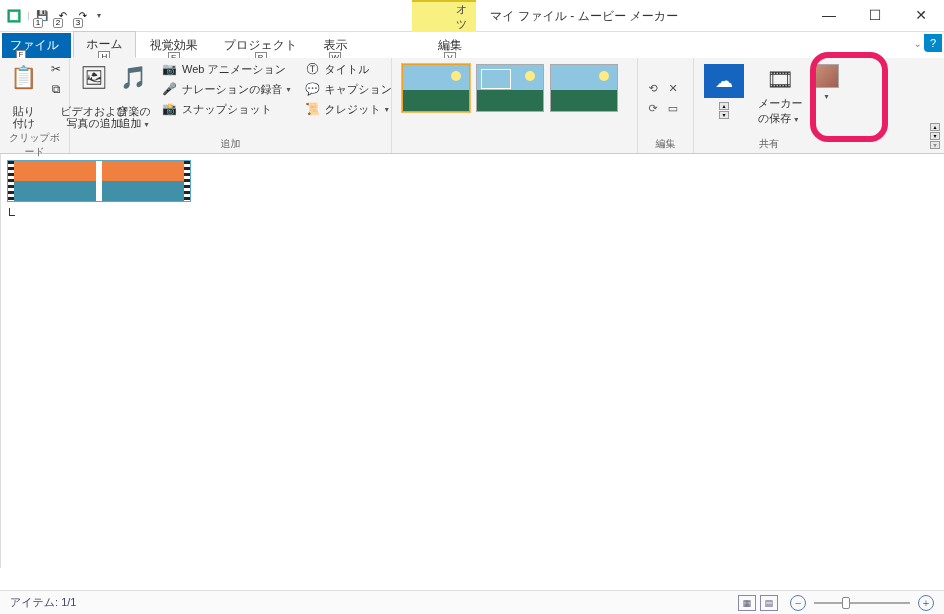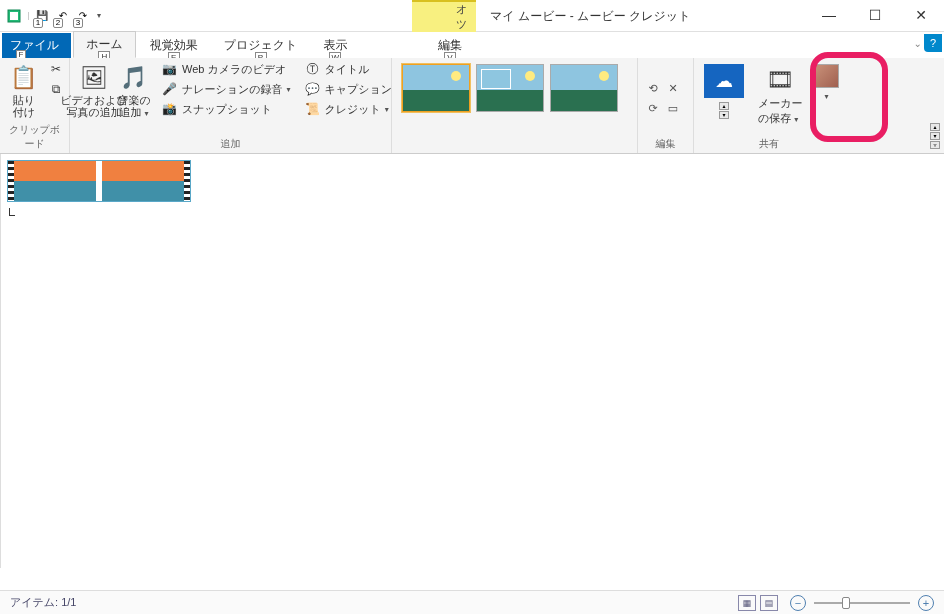--- a/index.html
+++ b/index.html
@@ -28,21 +28,21 @@
 .ribbon-tabs .collapse { position: absolute; right: 22px; top: 6px; font-size: 10px; color: #888; }
 .ribbon-tabs .help { position: absolute; right: 2px; top: 2px; width: 18px; height: 18px; background: #0088cc; color: #fff; font-size: 11px; text-align: center; line-height: 18px; border-bottom-left-radius: 4px; }
 
 
 .ribbon { height: 96px; background: #f4f4f4; border-bottom: 1px solid #ccc; display: flex; position: relative; }
 .group { border-right: 1px solid #ddd; padding: 2px 6px 0 6px; display: flex; flex-direction: column; justify-content: space-between; }
 .group-label { font-size: 10px; color: #666; text-align: center; padding-bottom: 2px; }
 .group-body { display: flex; gap: 4px; flex: 1; }
 .vbtn { display: flex; flex-direction: column; align-items: center; justify-content: flex-start; font-size: 11px; color: #333; padding: 2px; min-width: 36px; }
 .vbtn .ic { width: 32px; height: 32px; display: flex; align-items: center; justify-content: center; font-size: 22px; }
-.vbtn .lbl { text-align: center; line-height: 12px; margin-top: 0; }
+.vbtn .lbl { text-align: center; line-height: 12px; margin-top: 11px; }
 .smallcol { display: flex; flex-direction: column; gap: 2px; }
 .sbtn { display: flex; align-items: center; font-size: 11px; color: #333; gap: 4px; padding: 1px 2px; white-space: nowrap; }
 .sbtn .ic { width: 16px; height: 16px; display: flex; align-items: center; justify-content: center; font-size: 12px; }
 .drop { font-size: 8px; color: #555; }
 
 
 .themes { display: flex; gap: 6px; align-items: center; padding: 4px; }
 .theme-thumb { width: 68px; height: 48px; border: 1px solid #aaa; position: relative; overflow: hidden; }
 .theme-thumb.sel { border: 1px solid #f0a020; outline: 1px solid #f0c060; }
 .theme-sky { background: linear-gradient(to bottom, #8ec5e0 0%, #8ec5e0 55%, #2a7050 55%, #2a7050 100%); }
@@ -114,21 +114,21 @@
           <rect x="3" y="3" width="8" height="8" fill="#fff"></rect>
         </svg>
     </span>
     <span class="divider-v"></span>
     <span class="qat-icon qat-badge">💾<span class="num">1</span></span>
     <span class="qat-icon qat-badge">↶<span class="num">2</span></span>
     <span class="qat-icon qat-badge">↷<span class="num">3</span></span>
     <span class="qat-down">▾</span>
   </div>
   <div class="tools-tab">ビデオ ツール</div>
-  <div class="title-text">マイ ムービー - ムービー クレジット</div>
+  <div class="title-text">マイ ファイル - ムービー メーカー</div>
   <div class="winbtns">
     <div class="winbtn">—</div>
     <div class="winbtn">☐</div>
     <div class="winbtn">✕</div>
   </div>
 </div>
 
 <div class="ribbon-tabs">
   <div class="file-tab"><span>ファイル</span><span class="hint">F</span></div>
   <div class="tab active"><span>ホーム</span><span class="hint">H</span></div>
@@ -169,21 +169,21 @@
 写真の追加</span>
       </div>
       <div class="vbtn">
         <span class="ic">🎵</span>
         <span class="lbl" style="white-space:pre"><span>音楽の
 追加</span> <span class="drop">▾</span></span>
       </div>
       <div class="smallcol" style="margin-left:4px">
         <span class="sbtn">
             <span class="ic">📷</span>
-            <span>Web カメラのビデオ</span>
+            <span>Web アニメーション</span>
           </span>
         <span class="sbtn">
             <span class="ic">🎤</span>
             <span>ナレーションの録音</span> 
             <span class="drop">▾</span>
           </span>
         <span class="sbtn">
             <span class="ic">📸</span>
             <span>スナップショット</span>
           </span>

